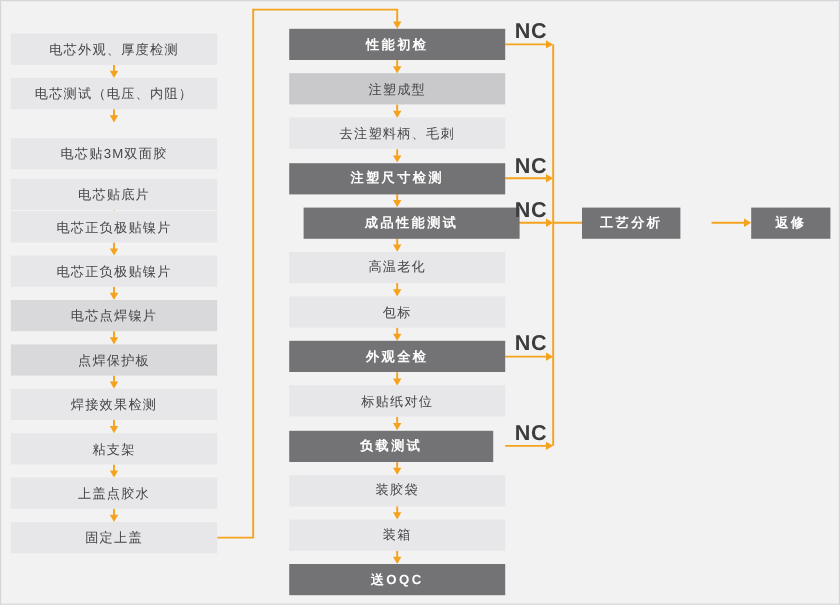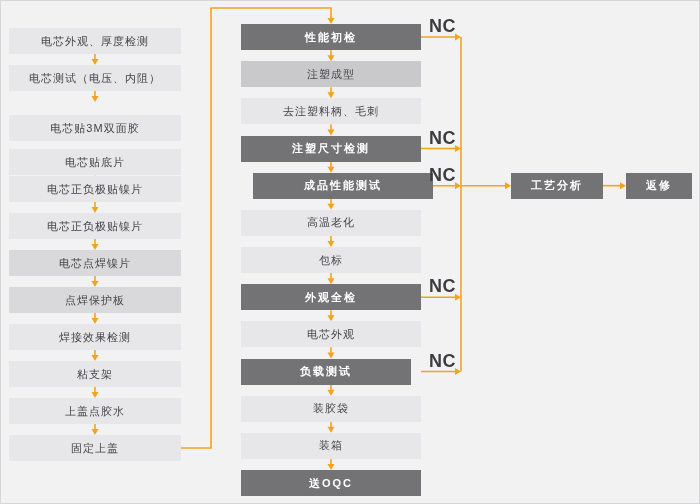--- a/index.html
+++ b/index.html
@@ -129,21 +129,21 @@
     <div class="node medium" style="left: 240px; top: 60.17px; width: 180px; height: 26px;">注塑成型</div>
     <div class="node light" style="left: 240px; top: 97.34px; width: 180px; height: 26px;">去注塑料柄、毛刺</div>
     <div class="node dark" style="left: 240px; top: 134.51px; width: 180px; height: 26px;">注塑尺寸检测</div>
     <div class="nc-label" style="left: 428px; top: 126.51px;">NC</div>
     <div class="node dark" style="left: 240px; top: 171.68px; width: 180px; height: 26px; margin-left: 12px;">成品性能测试</div>
     <div class="nc-label" style="left: 428px; top: 163.68px;">NC</div>
     <div class="node light" style="left: 240px; top: 208.85px; width: 180px; height: 26px;">高温老化</div>
     <div class="node light" style="left: 240px; top: 246.02px; width: 180px; height: 26px;">包标</div>
     <div class="node dark" style="left: 240px; top: 283.19px; width: 180px; height: 26px;">外观全检</div>
     <div class="nc-label" style="left: 428px; top: 275.19px;">NC</div>
-    <div class="node light" style="left: 240px; top: 320.36px; width: 180px; height: 26px;">电芯外观</div>
+    <div class="node light" style="left: 240px; top: 320.36px; width: 180px; height: 26px;">标贴纸对位</div>
     <div class="node dark" style="left: 240px; top: 357.53px; width: 170px; height: 26px;">负载测试</div>
     <div class="nc-label" style="left: 428px; top: 349.53px;">NC</div>
     <div class="node light" style="left: 240px; top: 394.7px; width: 180px; height: 26px;">装胶袋</div>
     <div class="node light" style="left: 240px; top: 431.87px; width: 180px; height: 26px;">装箱</div>
     <div class="node dark" style="left: 240px; top: 469.04px; width: 180px; height: 26px;">送OQC</div>
-    <div class="node dark" style="left: 510px; top: 171.68px; width: 92px; height: 26px;">工艺分析</div>
+    <div class="node dark" style="left: 484px; top: 171.68px; width: 82px; height: 26px;">工艺分析</div>
     <div class="node dark" style="left: 625px; top: 171.68px; width: 66px; height: 26px;">返修</div>
   </div>
 
 </body></html>

